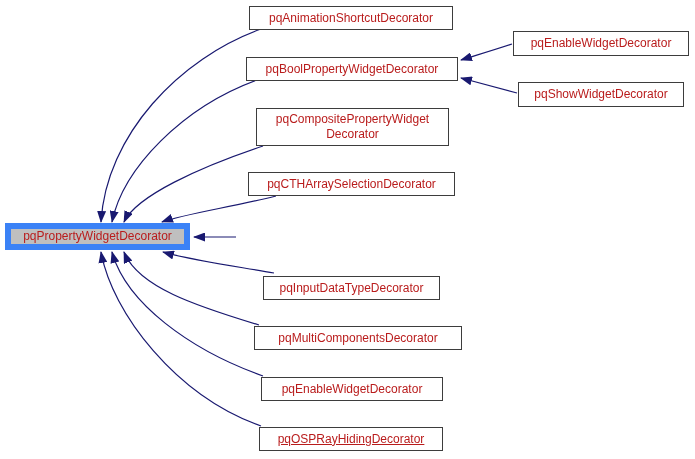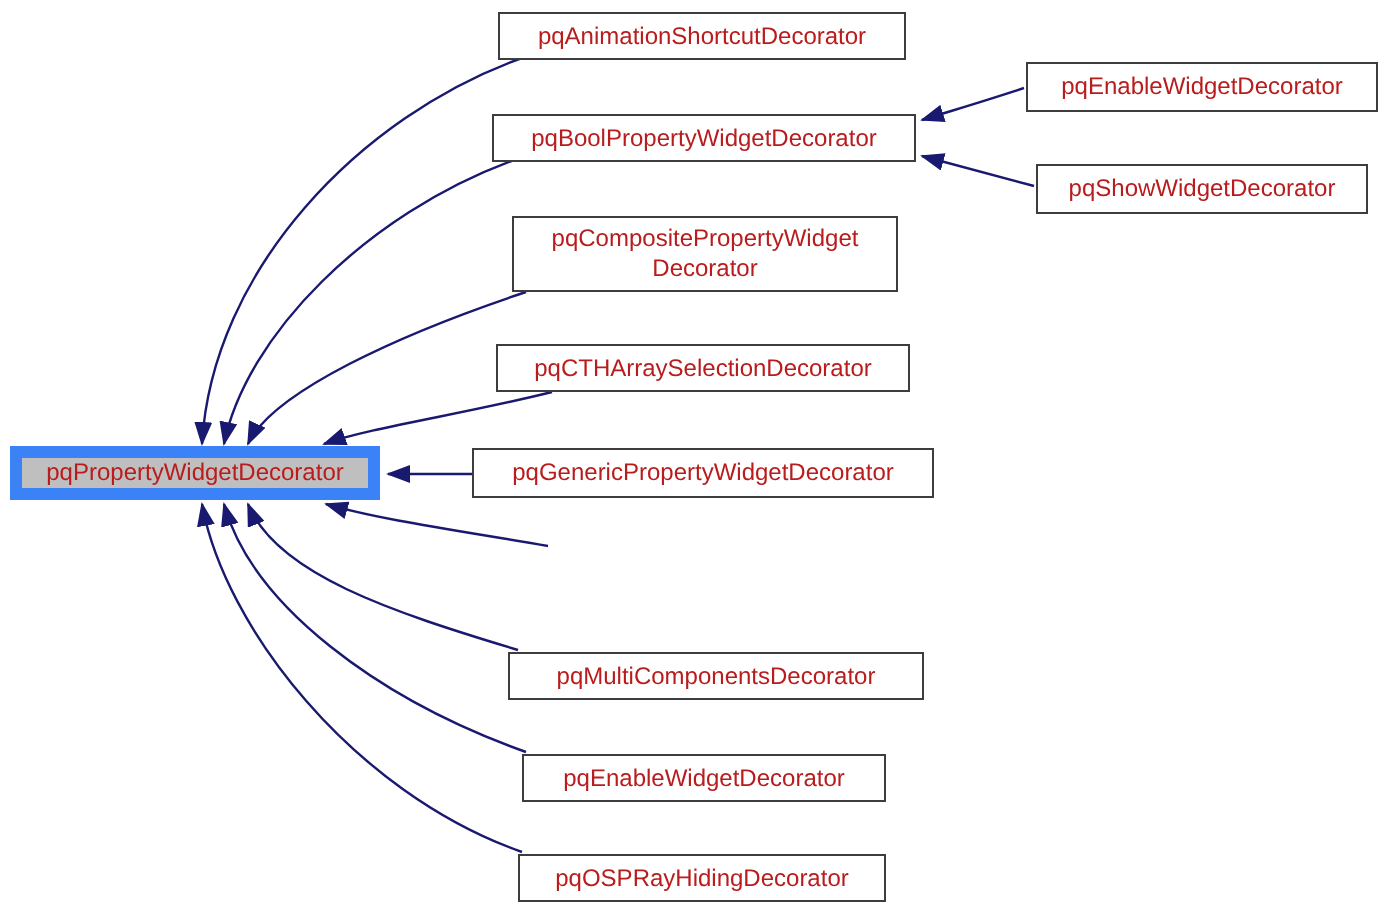--- a/index.html
+++ b/index.html
@@ -82,26 +82,26 @@
   <div class="node base" style="left:5px; top:223px; width:185px; height:27px;">pqPropertyWidgetDecorator</div>
 
   <div class="node" style="left:249px; top:6px; width:204px; height:24px;">pqAnimationShortcutDecorator</div>
 
   <div class="node" style="left:246px; top:57px; width:212px; height:24px;">pqBoolPropertyWidgetDecorator</div>
 
   <div class="node multiline" style="left:256px; top:108px; width:193px; height:38px;">pqCompositePropertyWidget Decorator</div>
 
   <div class="node" style="left:248px; top:172px; width:207px; height:24px;">pqCTHArraySelectionDecorator</div>
 
-  <div class="node" style="left:236px; top:224px; width:231px; height:25px;">pqGenericPropertyWidgetDecorator</div>
 
+  <div class="node" style="left:263px; top:276px; width:177px; height:24px;">pqInputDataTypeDecorator</div>
 
   <div class="node" style="left:254px; top:326px; width:208px; height:24px;">pqMultiComponentsDecorator</div>
 
   <div class="node" style="left:261px; top:377px; width:182px; height:24px;">pqEnableWidgetDecorator</div>
 
-  <div class="node" style="left:259px; top:427px; width:184px; height:24px;">pqOSPRayHidingDecorator</div>
+  <div class="node" style="left:259px; top:427px; width:184px; height:24px;text-decoration:underline;">pqOSPRayHidingDecorator</div>
 
   <div class="node" style="left:513px; top:31px; width:176px; height:25px;">pqEnableWidgetDecorator</div>
 
   <div class="node" style="left:518px; top:82px; width:166px; height:25px;">pqShowWidgetDecorator</div>
 
 </div>
 
 </body></html>

